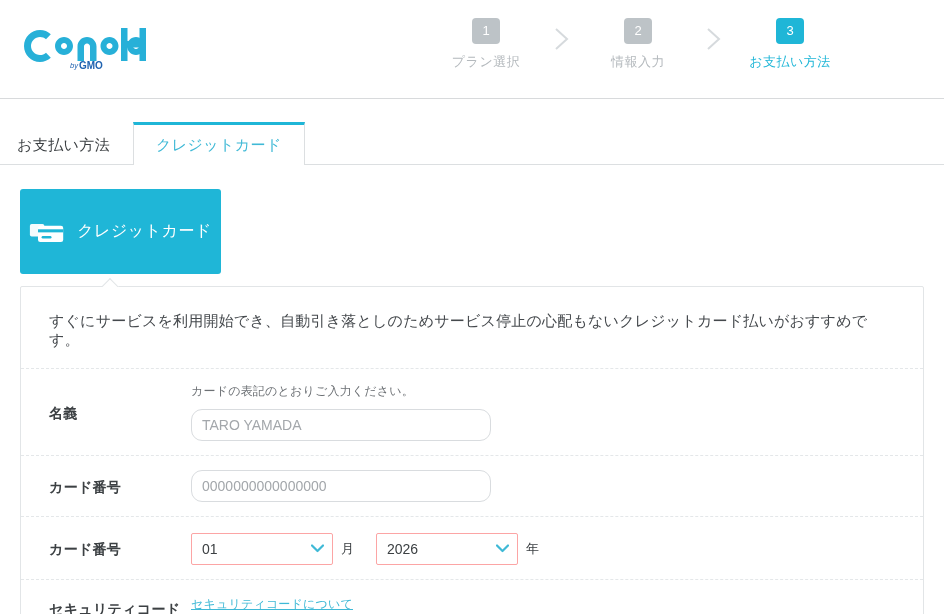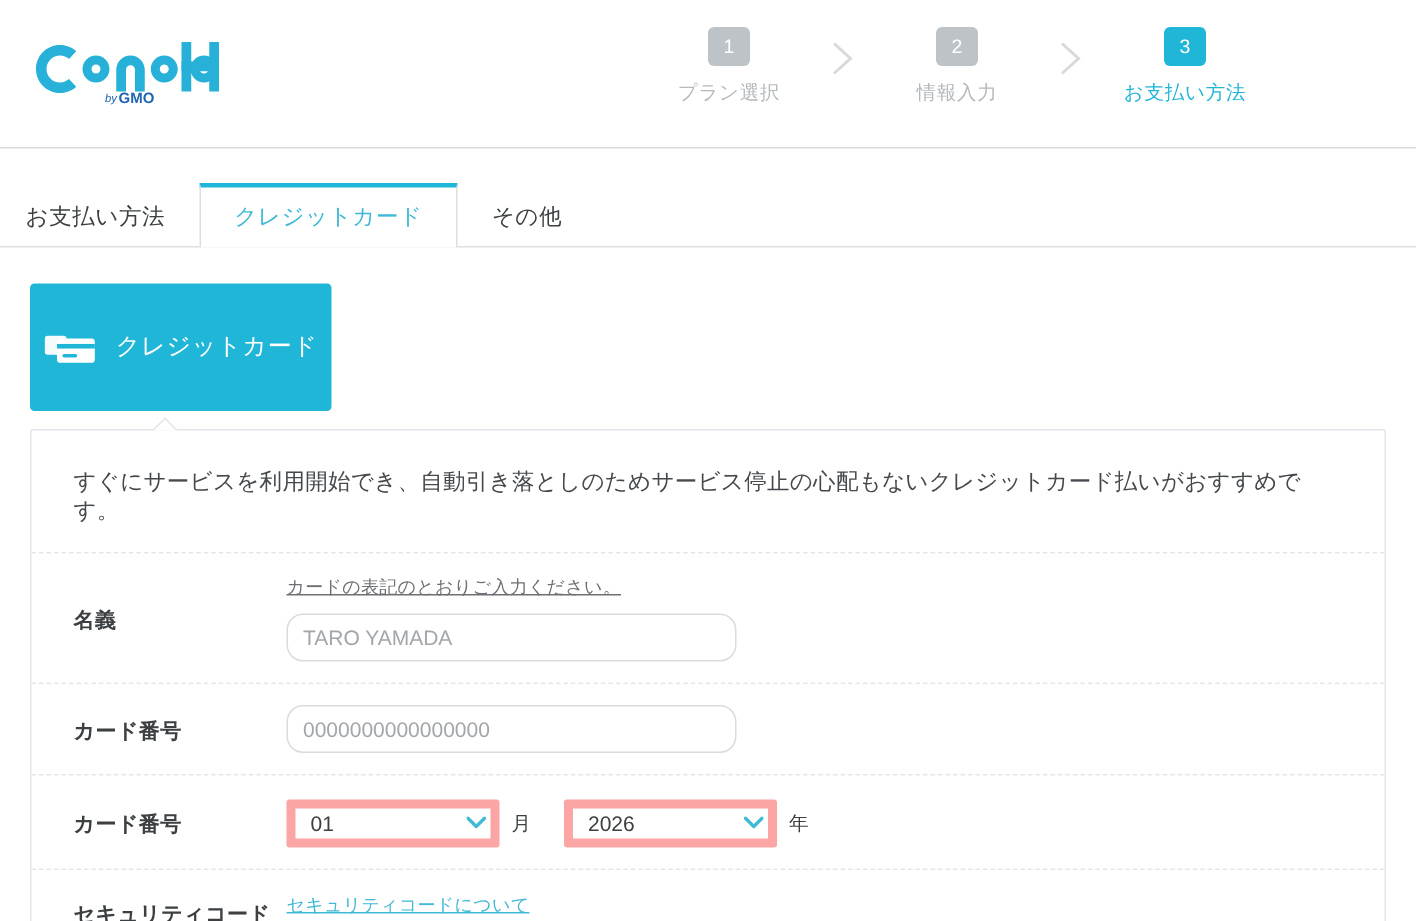--- a/index.html
+++ b/index.html
@@ -173,21 +173,20 @@
     color: #3c4043;
     padding-top: 4px;
     letter-spacing: .3px;
   }
   .ffield { flex: 1; }
   .fhint {
     font-size: 12px;
     color: #6d7175;
     margin-bottom: 9px;
     letter-spacing: .2px;
-    text-decoration: underline;
   }
   .flink {
     display: inline-block;
     font-size: 12px;
     color: #3fb9d6;
     text-decoration: underline;
     margin-bottom: 9px;
     cursor: pointer;
     letter-spacing: .2px;
   }
@@ -207,21 +206,21 @@
   .inline-row { display: flex; align-items: center; padding-top: 2px; }
   .selwrap {
     position: relative;
     width: 142px; height: 32px;
     margin-right: 8px;
   }
   .selwrap select {
     -webkit-appearance: none;
     appearance: none;
     width: 100%; height: 100%;
-    border: 6px solid #fca5a5;
+    border: 1px solid #fca5a5;
     border-radius: 2px;
     background: #fff;
     padding: 0 28px 0 10px;
     font-size: 14px;
     color: #3c4043;
     font-family: inherit;
     outline: none;
     cursor: pointer;
   }
   .selwrap .chev {
@@ -287,21 +286,20 @@
         <div class="step-badge">3</div>
         <div class="step-label">お支払い方法</div>
       </div>
 
     </div>
   </div>
 
   <div class="tabbar">
     <div class="tab plain">お支払い方法</div>
     <div class="tab active">クレジットカード</div>
-    <div class="tab">その他</div>
   </div>
 
   <div class="card-select">
     <svg class="cc-icon" viewBox="0 0 40 28">
       <rect x="1" y="5" width="16" height="14" rx="2" fill="#ffffff" opacity="0.95"></rect>
       <rect x="10" y="7" width="28" height="18" rx="2.5" fill="#ffffff"></rect>
       <rect x="10" y="11" width="28" height="3.4" fill="#1fb6d7"></rect>
       <rect x="14" y="18.5" width="11" height="2.6" rx="1.3" fill="#1fb6d7"></rect>
     </svg>
     <span class="cs-label">クレジットカード</span>

